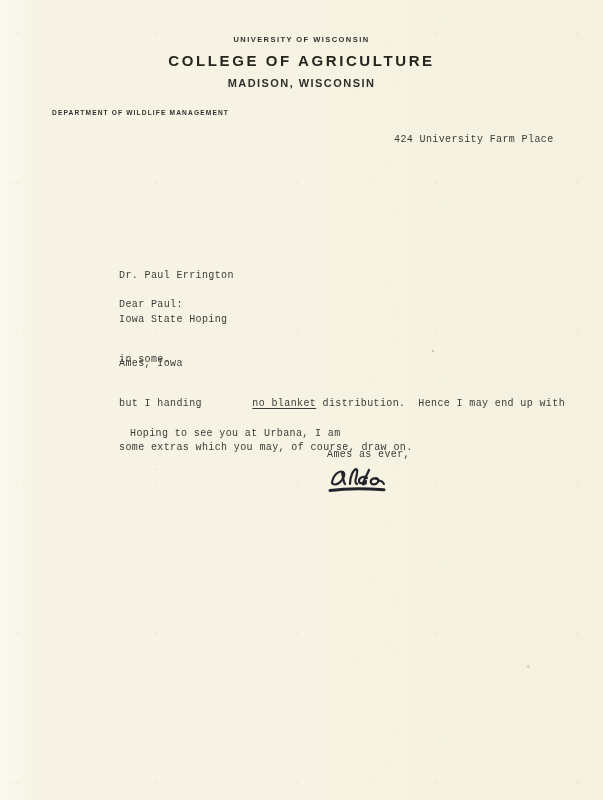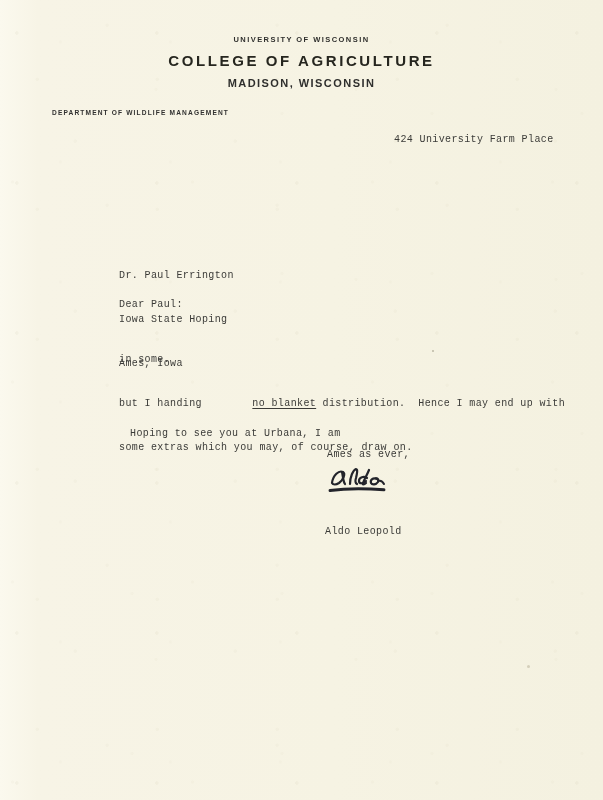--- a/index.html
+++ b/index.html
@@ -222,16 +222,15 @@
         <path d="M51 13 C47 11, 44 14, 45 17 C46 19, 50 19, 52 16 C53 14, 52 12, 50 12" stroke-width="2.2"></path>
 
         <path d="M52 15 C55 14, 57 16, 58 18" stroke-width="2.0"></path>
 
         <path d="M4 24.5 C18 22.6, 40 22.4, 58 23.8" stroke-width="2.9"></path>
       </g>
     </svg>
   </div>
 
   <div class="sigblock tw">
-    <div>Aldo Leopold</div>
   </div>
 
 </div>
 
 </body></html>

